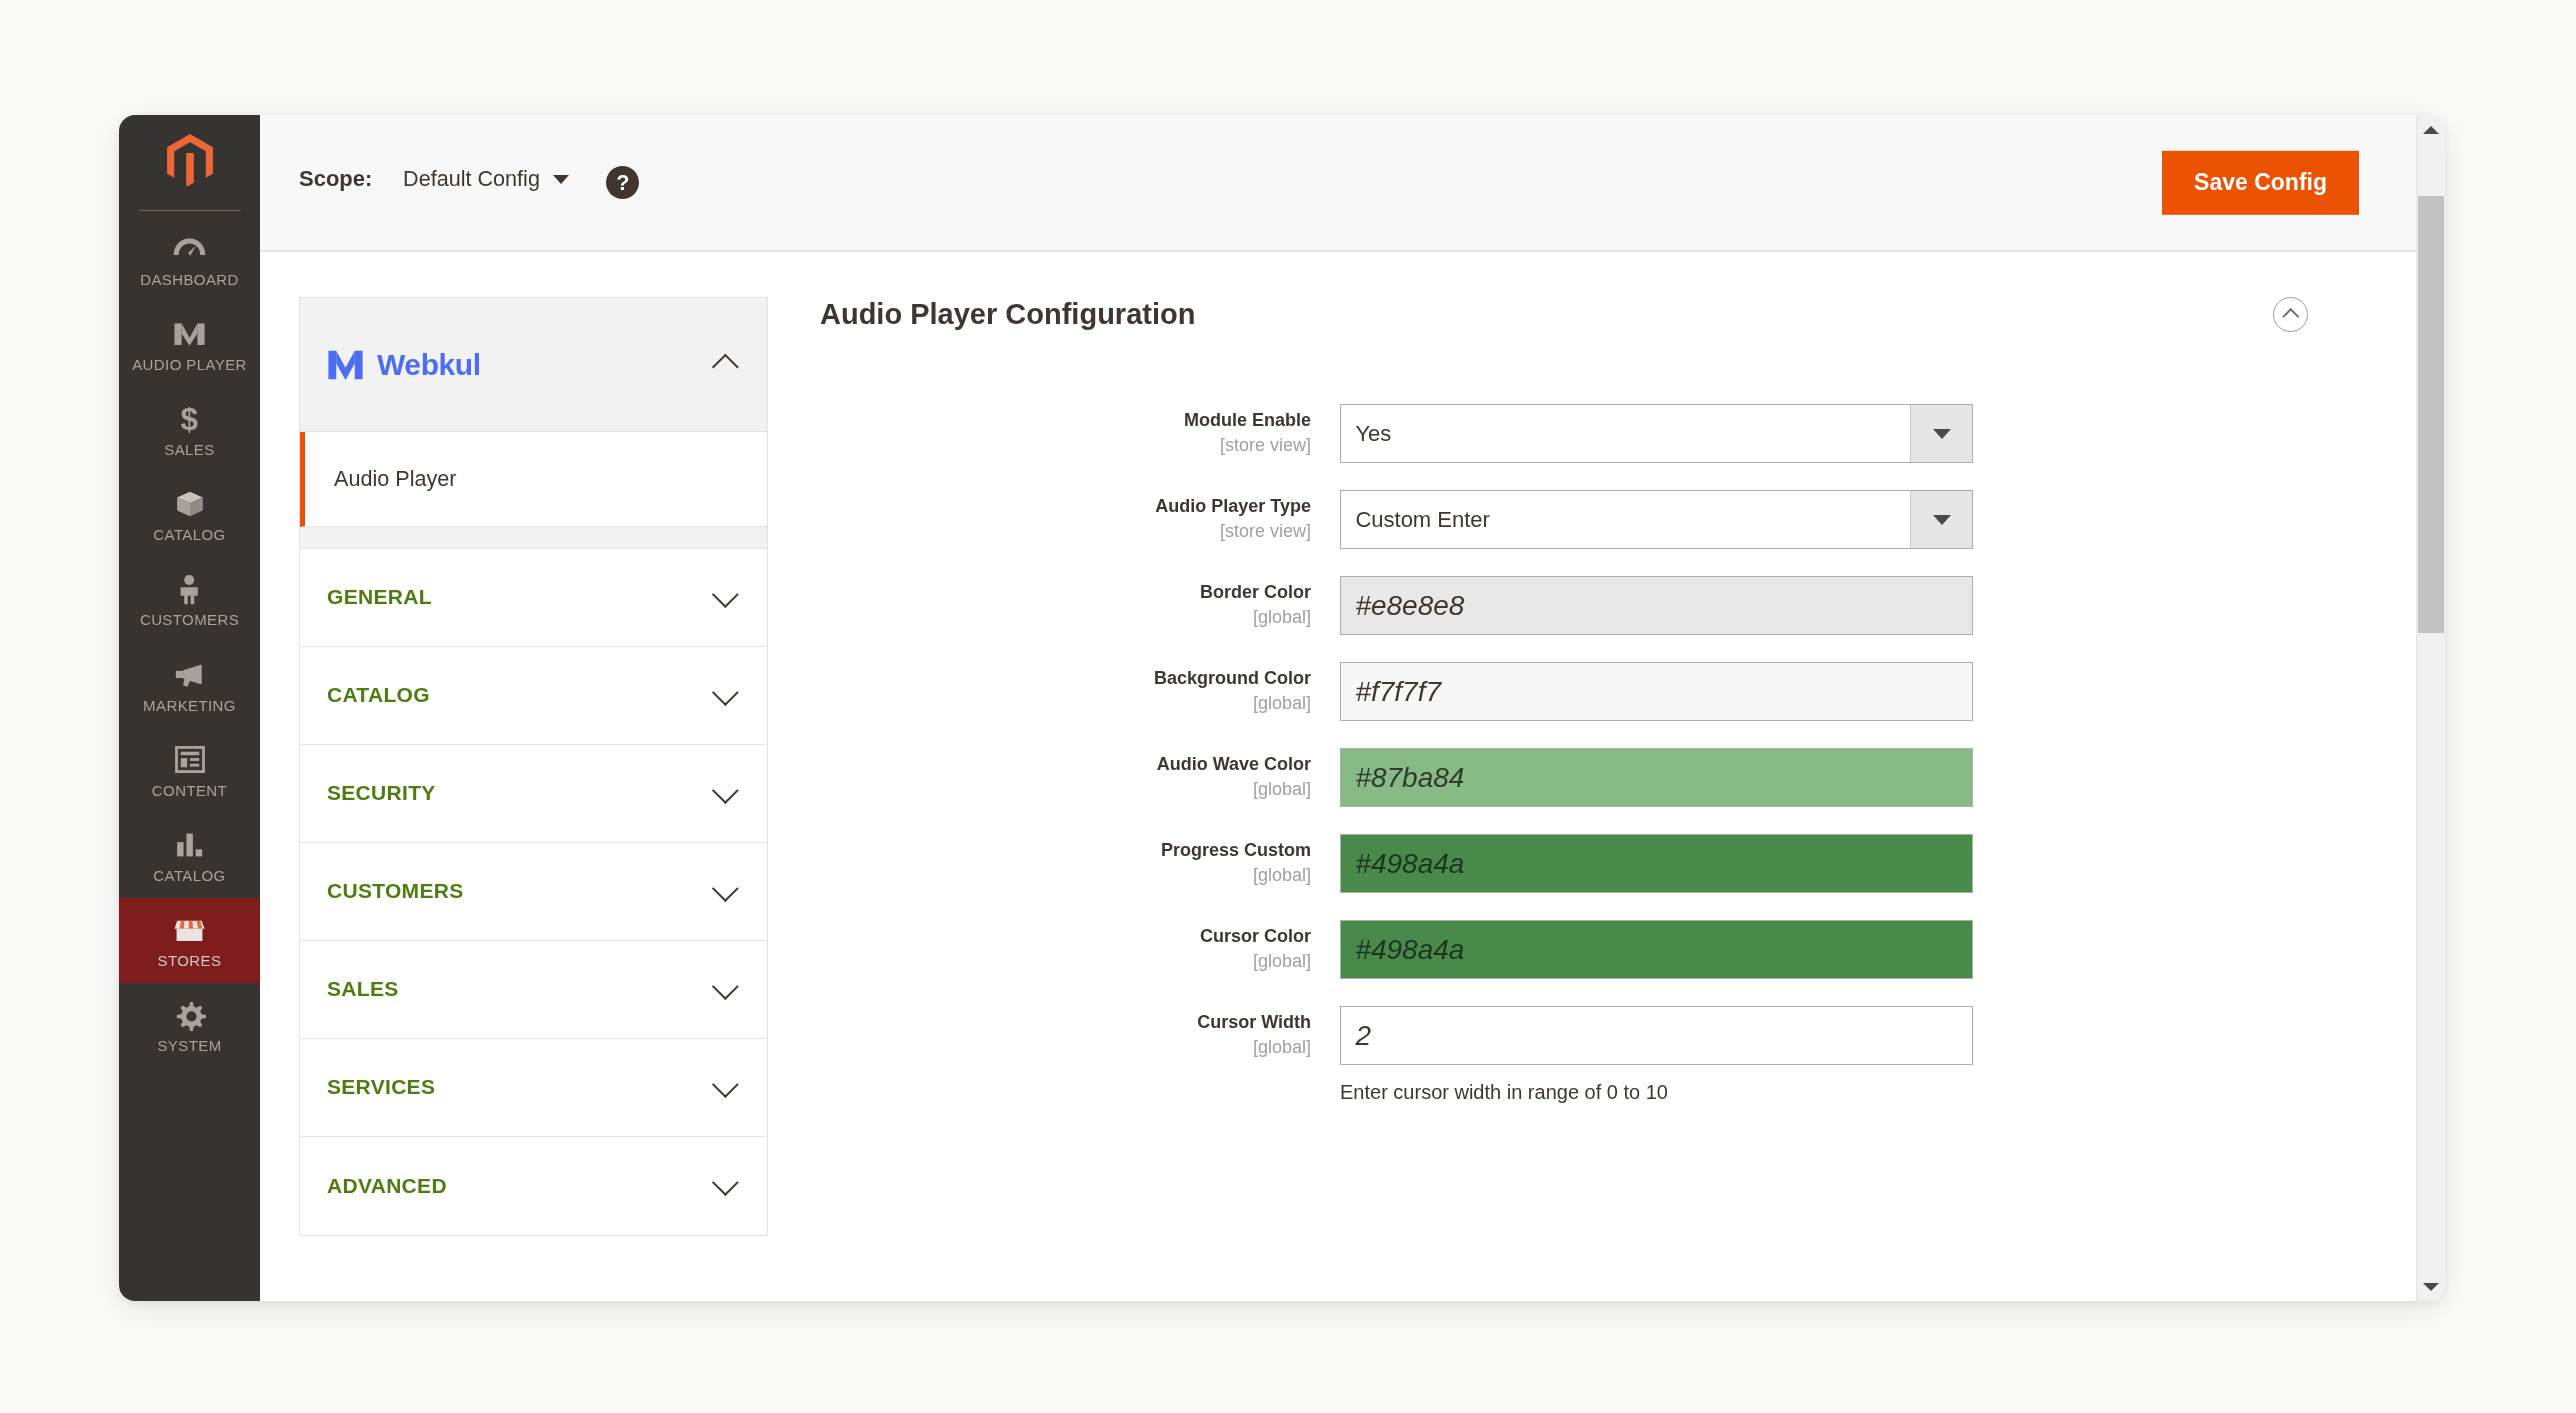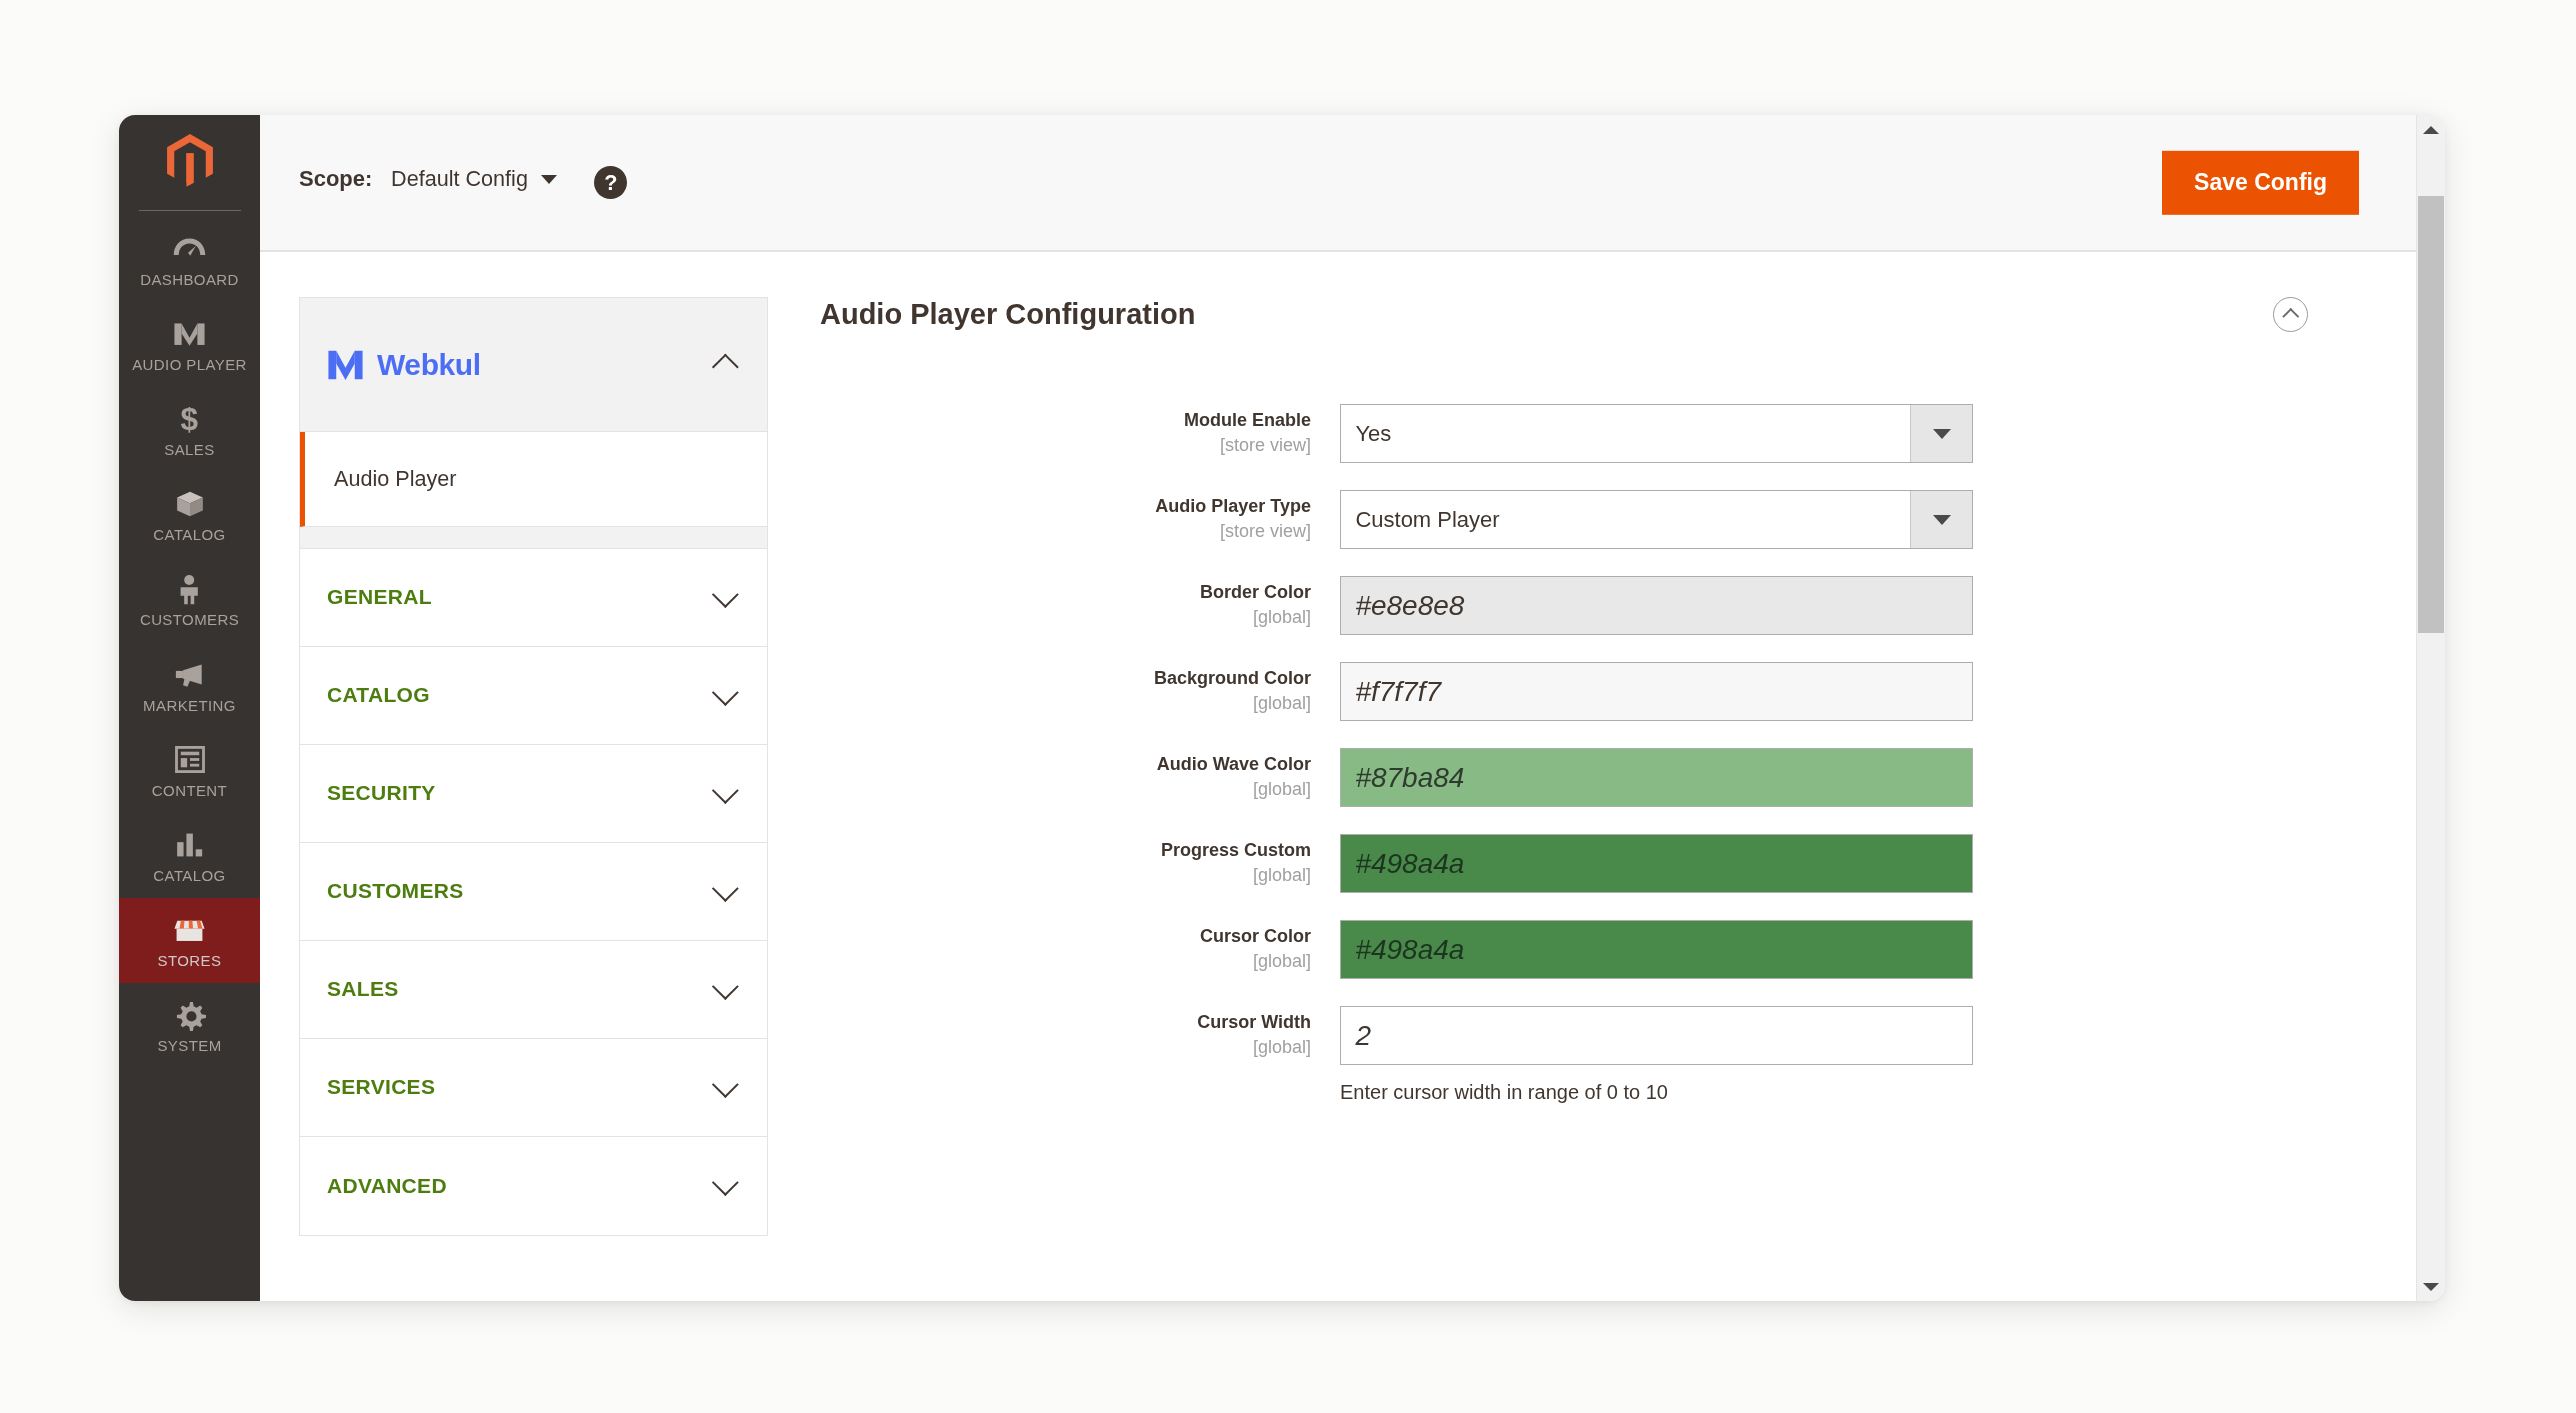--- a/index.html
+++ b/index.html
@@ -84,21 +84,21 @@
   #scope-group { display: flex; align-items: flex-start; gap: 18.7px; }
   #scope-label {
     font-size: 22px;
     font-weight: bold;
     color: #41362f;
   }
   #scope-select {
     display: flex; align-items: center; gap: 13px;
     cursor: pointer;
   }
-  #scope-value { font-size: 21.6px; color: #41362f; }
+  #scope-value { font-size: 21.6px; color: #41362f; margin-left: 12px; }
   .caret-down {
     width: 0; height: 0;
     border-left: 8px solid transparent;
     border-right: 8px solid transparent;
     border-top: 9.3px solid #41362f;
   }
   #scope-help {
     width: 33px; height: 33px; border-radius: 50%;
     background: #41362f;
     color: #ffffff;
@@ -564,21 +564,21 @@
           </div>
         </div>
 
         <div class="field-row">
           <div class="field-label-col">
             <span class="field-label">Audio Player Type</span>
             <span class="field-scope">[store view]</span>
           </div>
           <div class="field-input-col">
             <div class="select-wrap">
-              <span class="select-value">Custom Player</span>
+              <span class="select-value">Custom Enter</span>
               <span class="select-arrow">
                   <span class="tri"></span>
                 </span>
             </div>
           </div>
         </div>
 
         <div class="field-row">
           <div class="field-label-col">
             <span class="field-label">Border Color</span>

